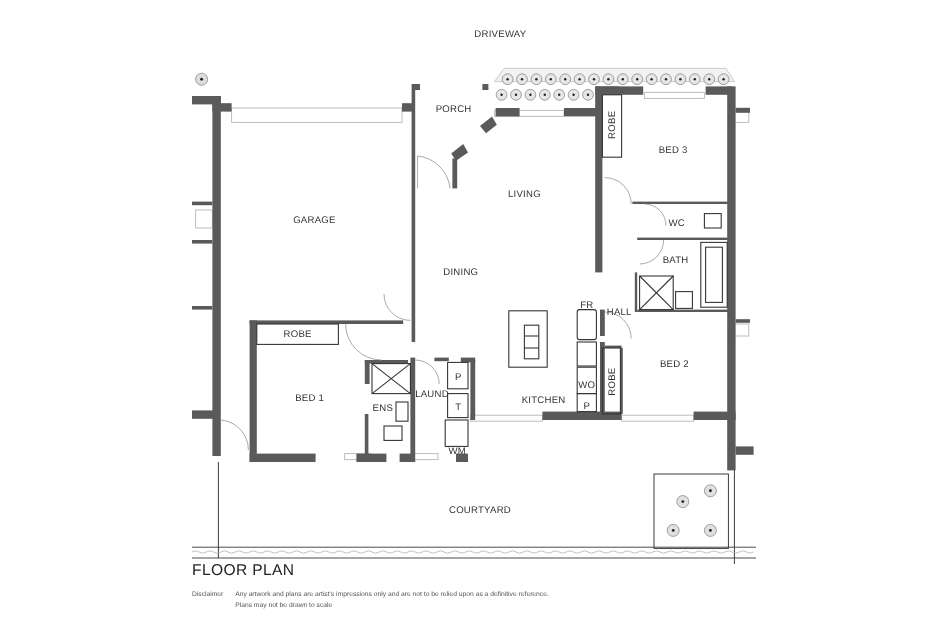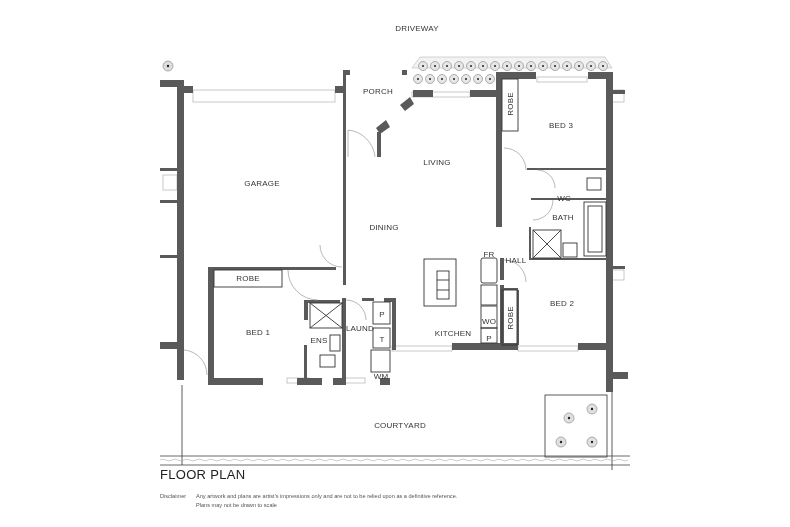--- a/index.html
+++ b/index.html
@@ -223,21 +223,21 @@
 
 <div class="lbl" style="left:400px; top:28px;margin-left:17px;">DRIVEWAY</div>
 <div class="lbl" style="left:378px; top:91px;">PORCH</div>
 <div class="lbl" style="left:262px; top:183px;">GARAGE</div>
 <div class="lbl" style="left:437px; top:162px;">LIVING</div>
 <div class="lbl" style="left:384px; top:227px;">DINING</div>
 <div class="lbl" style="left:453px; top:333px;">KITCHEN</div>
 <div class="lbl" style="left:516px; top:214px;margin-top:46px;">HALL</div>
 <div class="lbl" style="left:561px; top:125px;">BED 3</div>
 <div class="lbl v" style="left:510px; top:104px;">ROBE</div>
-<div class="lbl" style="left:564px; top:186px;margin-top:12px;">WC</div>
+<div class="lbl" style="left:564px; top:186px;">WC</div>
 <div class="lbl" style="left:563px; top:217px;">BATH</div>
 <div class="lbl" style="left:562px; top:303px;">BED 2</div>
 <div class="lbl v" style="left:510px; top:318px;">ROBE</div>
 <div class="lbl" style="left:248px; top:278px;">ROBE</div>
 <div class="lbl" style="left:258px; top:332px;">BED 1</div>
 <div class="lbl" style="left:319px; top:340px;">ENS</div>
 <div class="lbl" style="left:360px; top:328px;text-align:center;">LAUND</div>
 <div class="lbl" style="left:400px; top:425px;">COURTYARD</div>
 
 <div class="lbl" style="left:489px; top:254px;">FR</div>

